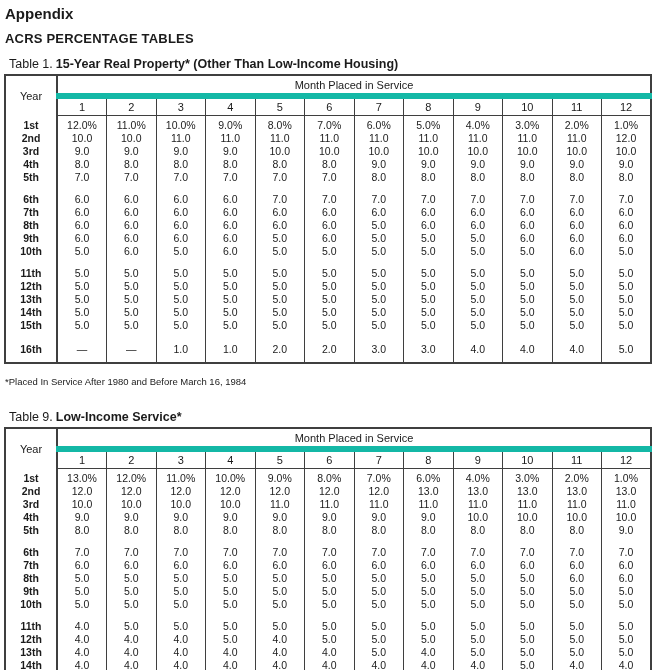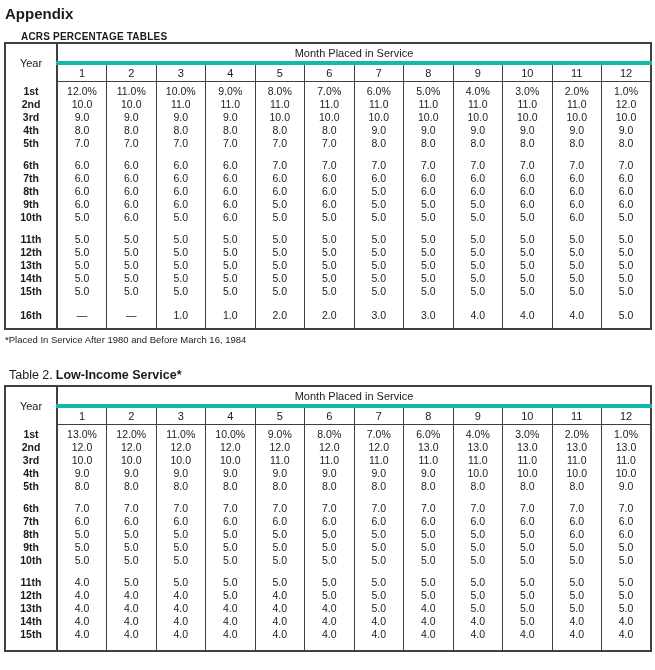--- a/index.html
+++ b/index.html
@@ -15,23 +15,23 @@
     overflow: hidden;
   }
   .doc { padding-top: 3px; }
 
   .appendix {
     font-size: 15px;
     font-weight: bold;
     margin: 2px 0 0 5px;
   }
   .main-heading {
-    font-size: 10px;
+    font-size: 13px;
     font-weight: bold;
-    margin: 9px 0 0 21px;
+    margin: 9px 0 0 5px;
     letter-spacing: 0.2px;
   }
   .table-caption {
     font-size: 12.5px;
     margin: 11px 0 3px 9px;
     white-space: nowrap;
   }
   .table-caption .prefix { margin-right: 3px; }
   .table-caption .bold { font-weight: bold; }
   .caption-gap { margin-top: 23px; }
@@ -53,21 +53,21 @@
     text-align: center;
     font-weight: normal;
     font-size: 10.5px;
     color: #1b1b1b;
   }
   .acrs th { font-size: 11px; }
   .acrs .year-head {
     border-right: 2px solid #3f3f3f;
   }
   .acrs .months-head {
-    border-bottom: 4px solid #14b8a6;
+    border-bottom: 6px solid #14b8a6;
     height: 17px;
   }
   .acrs tr.month-nums th {
     height: 16px;
     border-bottom: 1px solid #3f3f3f;
   }
   .acrs tbody td {
     height: 13px;
     line-height: 13px;
   }
@@ -79,31 +79,34 @@
   .acrs tbody tr.first-data td { padding-top: 3px; }
   .acrs tbody tr.spacer td { height: 9px; }
   .acrs tbody tr.last-data td {
     height: 19px;
     vertical-align: top;
     padding-top: 2px;
   }
 
   .footnote {
     font-size: 9.5px;
-    margin: 4px 0 0 5px;
+    margin: 12px 0 0 5px;
   }
 </style>
 </head>
 <body>
 
 <div class="doc">
 
   <div class="appendix">Appendix</div>
   <div class="main-heading">ACRS PERCENTAGE TABLES</div>
 
+  <div class="table-caption">
+    <span class="prefix">Table 1.</span><span class="bold">15-Year Real Property* (Other Than Low-Income Housing)</span>
+  </div>
 
   <table class="acrs">
     <colgroup>
       <col class="year-col">
       <col span="12">
     </colgroup>
     <thead>
       <tr>
         <th class="year-head" rowspan="2">Year</th>
         <th class="months-head" colspan="12">Month Placed in Service</th>
@@ -408,21 +411,21 @@
           <td>4.0</td>
           <td>4.0</td>
           <td>5.0</td>
         </tr>
       </tbody>
   </table>
 
   <div class="footnote">*Placed In Service After 1980 and Before March 16, 1984</div>
 
   <div class="table-caption caption-gap">
-    <span class="prefix">Table 2.</span><span class="bold">Low-Income Service*</span>
+    <span class="prefix">Table 9.</span><span class="bold">Low-Income Service*</span>
   </div>
 
   <table class="acrs">
     <colgroup>
       <col class="year-col">
       <col span="12">
     </colgroup>
     <thead>
       <tr>
         <th class="year-head" rowspan="2">Year</th>

